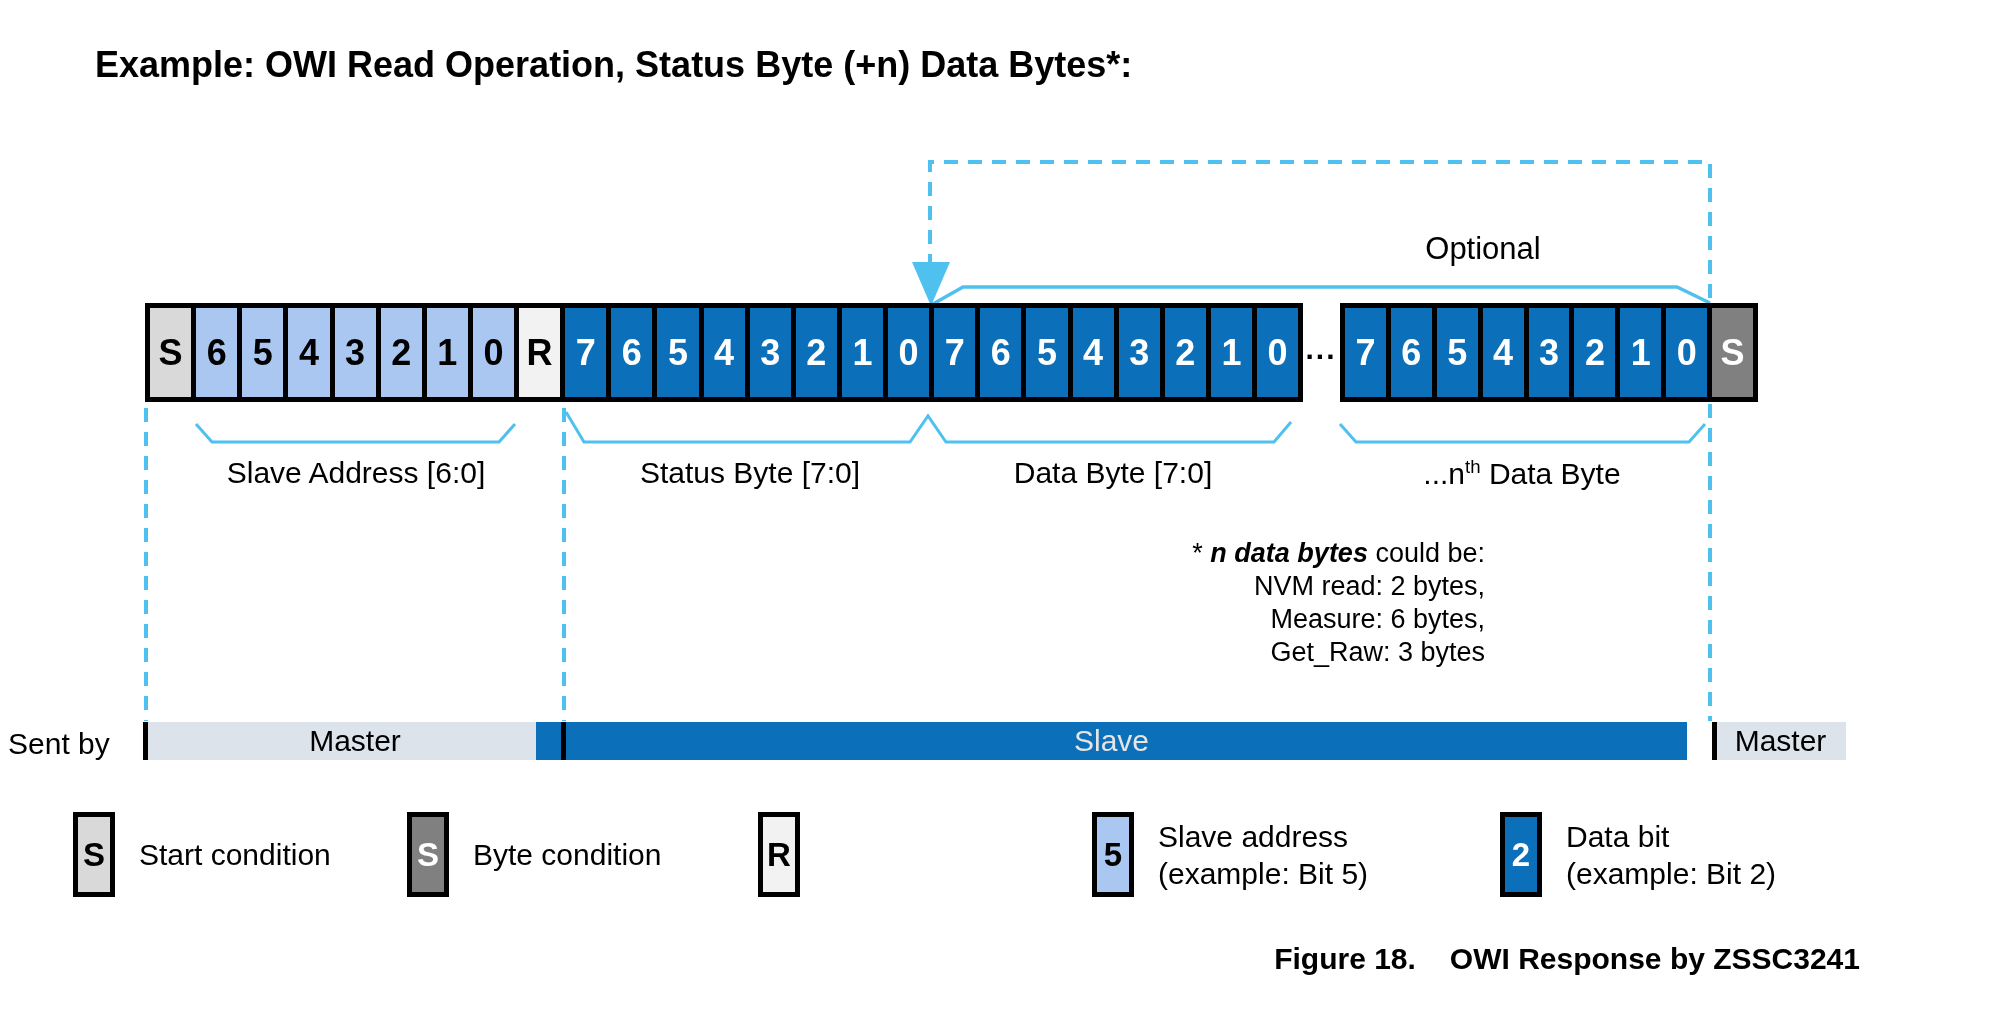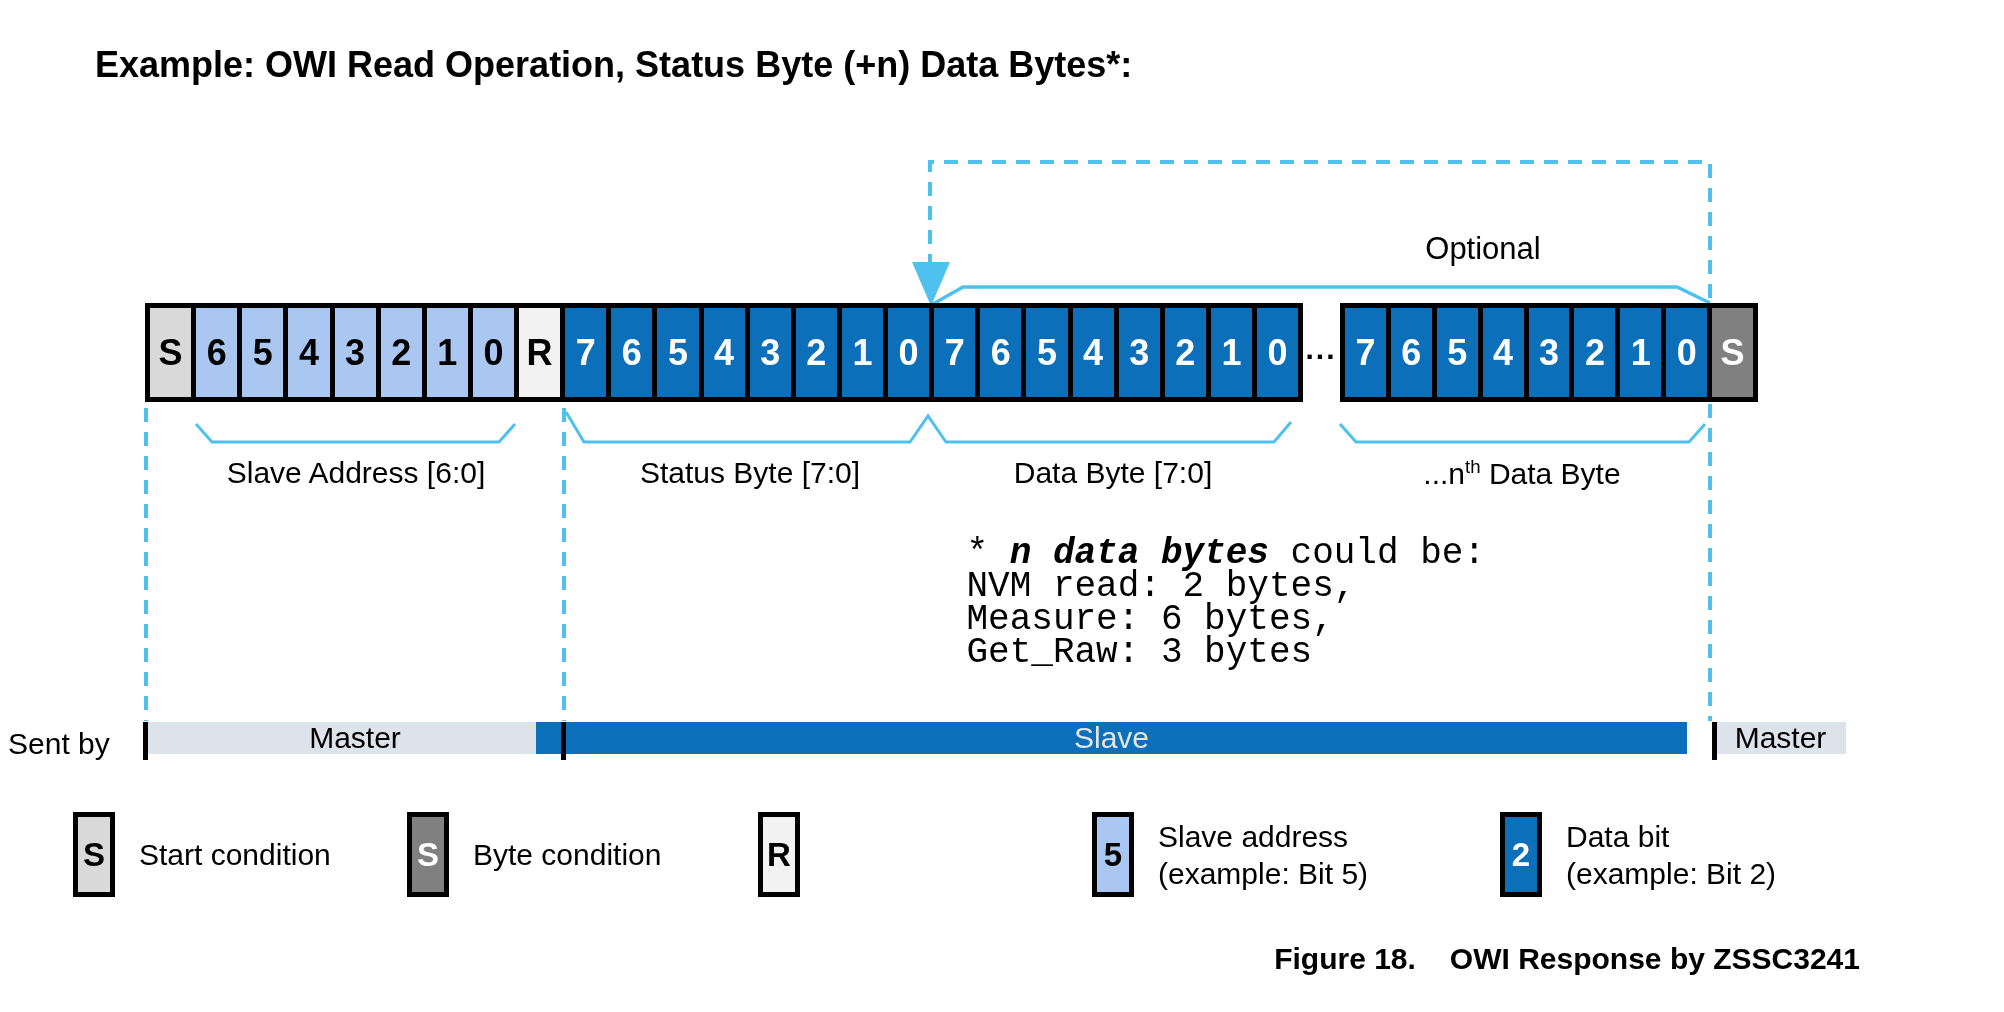--- a/index.html
+++ b/index.html
@@ -23,25 +23,25 @@
   .cell.addr{background:#aac7f2;color:#000;}
   .cell.rw{background:#f2f2f2;color:#000;}
   .cell.data{background:#0b6fba;color:#fff;}
   .cell.stop{background:#808080;color:#fff;}
   #bit-gap{left:1300px;top:303px;width:42px;height:92px;display:flex;align-items:center;justify-content:center;
            font-size:30px;font-weight:bold;letter-spacing:2px;z-index:2;}
   
   .group-label{top:456px;transform:translateX(-50%);font-size:30px;white-space:nowrap;z-index:2;}
   .group-label sup{font-size:0.62em;vertical-align:super;}
   
-  #footnote{top:537px;right:519px;text-align:left;font-size:36px;line-height:33px;font-family:Liberation Mono, monospace;}
+  #footnote{top:537px;right:519px;text-align:right;font-size:27px;line-height:33px;}
   #footnote .emph{font-weight:bold;font-style:italic;}
   
   #sentby-label{left:8px;top:727px;font-size:30px;}
-  .seg{top:722px;height:32px;display:flex;align-items:center;justify-content:center;font-size:30px;z-index:2;}
+  .seg{top:722px;height:38px;display:flex;align-items:center;justify-content:center;font-size:30px;z-index:2;}
   #seg-master1{left:146px;width:418px;background:#dce3ea;color:#000;}
   #seg-slave{left:536px;width:1151px;background:#0b6fba;color:#e5e5e5;}
   #seg-master2{left:1715px;width:131px;background:#dce3ea;color:#000;}
   .seg-divider{top:722px;width:5px;height:38px;background:#000;z-index:3;}
   
   .legend-item{top:812px;display:flex;align-items:center;gap:24px;z-index:2;}
   .legend-box{width:42px;height:85px;border:5px solid #000;box-sizing:border-box;flex:0 0 auto;
               display:flex;align-items:center;justify-content:center;font-size:33px;font-weight:bold;}
   .legend-box.start{background:#d9d9d9;color:#000;}
   .legend-box.stop{background:#808080;color:#fff;}

